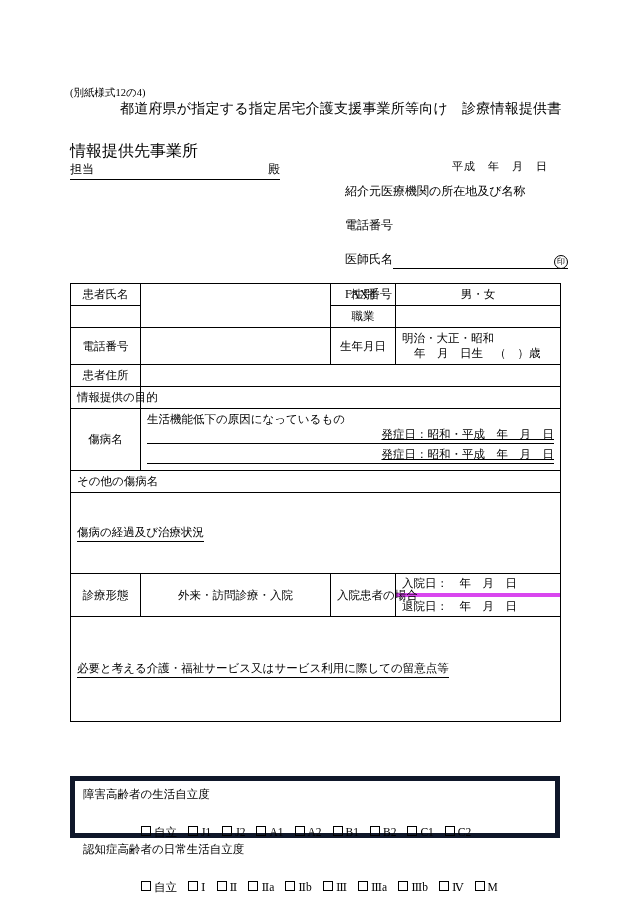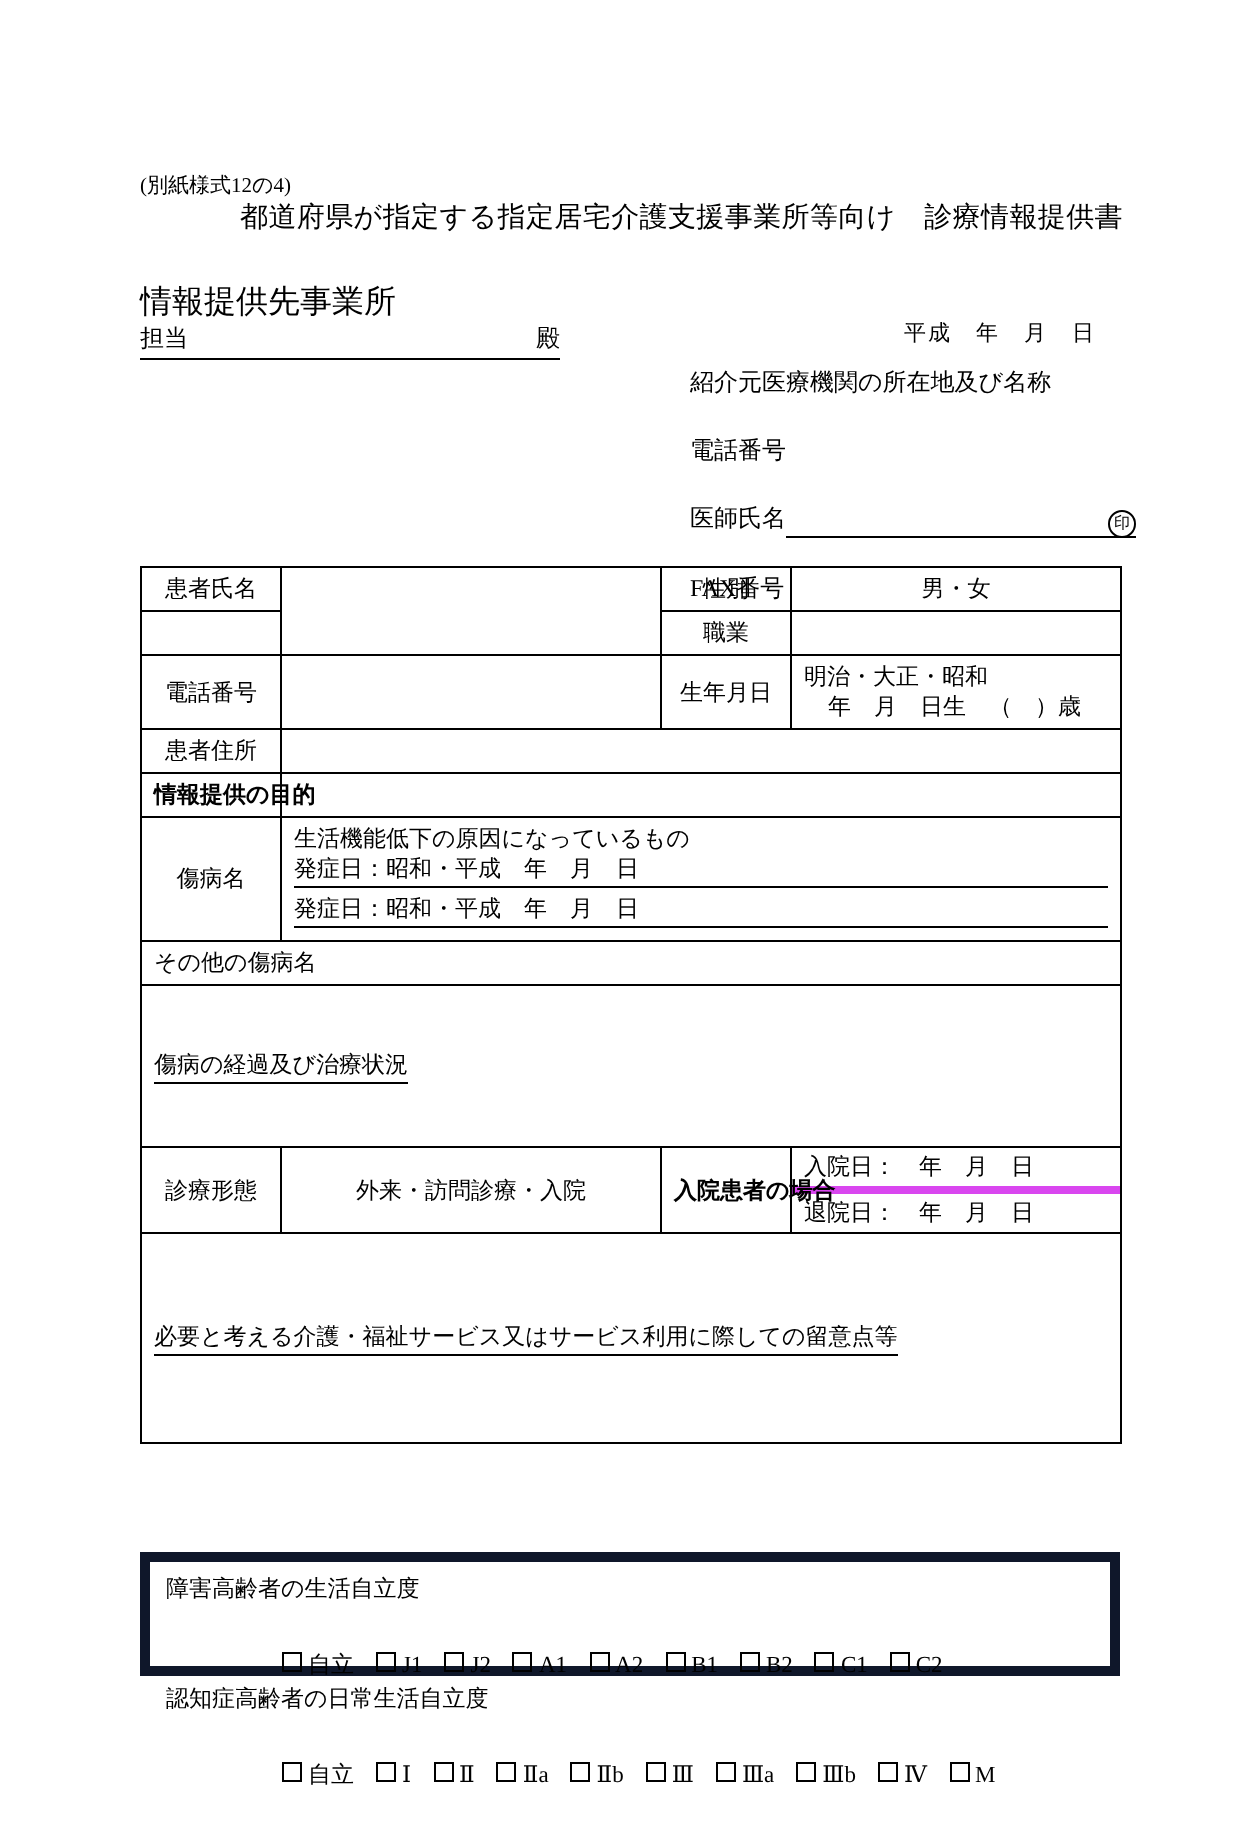--- a/index.html
+++ b/index.html
@@ -106,35 +106,37 @@
   }
   .t1 { left: 70px; top: 283px; width: 490px; }
   .c-center { text-align: center; }
 
   .sub-line {
     border-bottom: 1px solid #000;
     padding-bottom: 1px;
     margin-bottom: 3px;
   }
   .onset {
+    text-align: right;
+    text-decoration: underline;
   }
   .underline-head {
     border-bottom: 1px solid #000;
     display: inline-block;
     padding-bottom: 1px;
   }
   .tall-cell {
     height: 74px;
     vertical-align: top;
   }
   .tallest-cell {
     height: 98px;
     vertical-align: top;
   }
-  .nowrap { white-space: nowrap; font-weight: bold; }
+  .nowrap { white-space: nowrap; }
 
   .bottom-box {
     position: absolute;
     left: 70px;
     top: 776px;
     width: 490px;
     height: 62px;
     border: 5px solid #0f172a;
     font-size: 11.5px;
     padding: 6px 8px;

